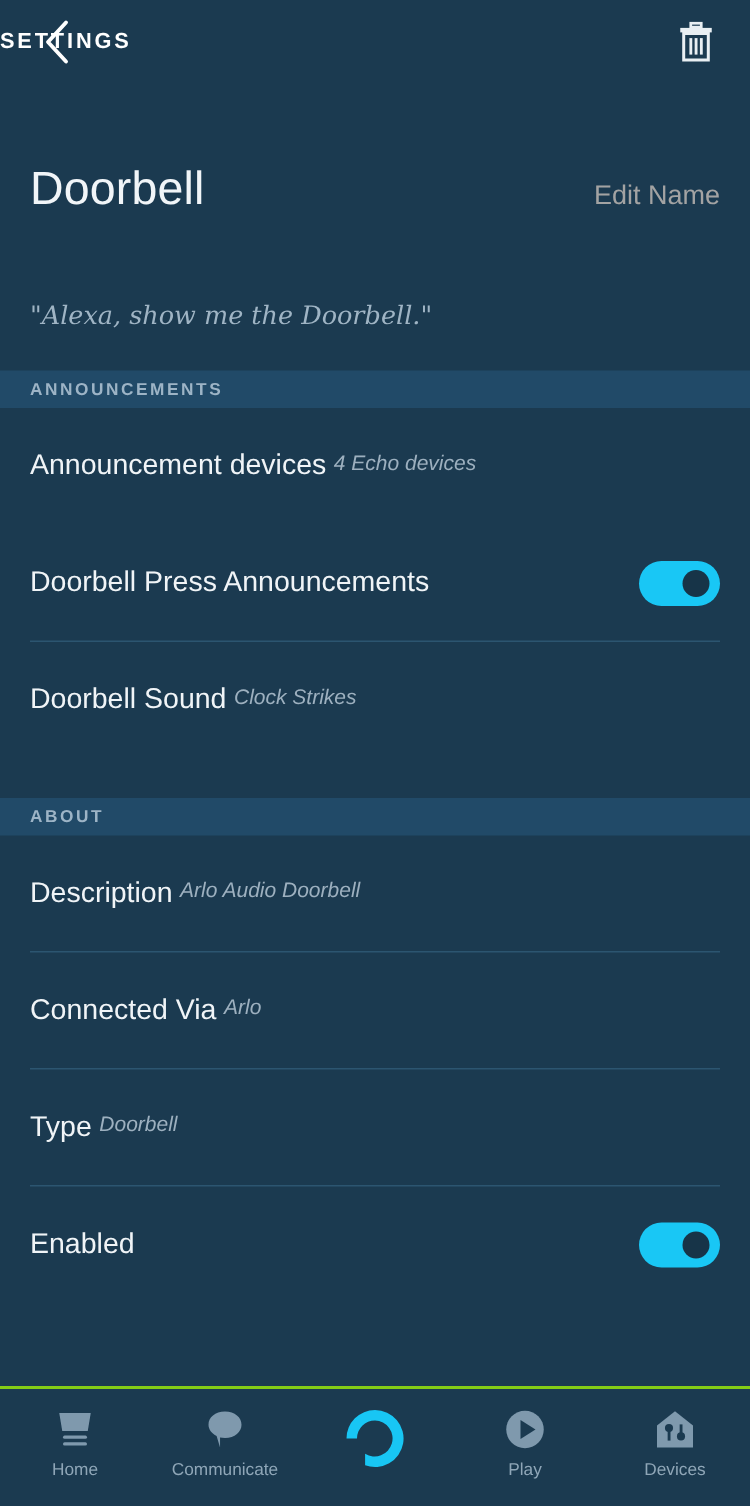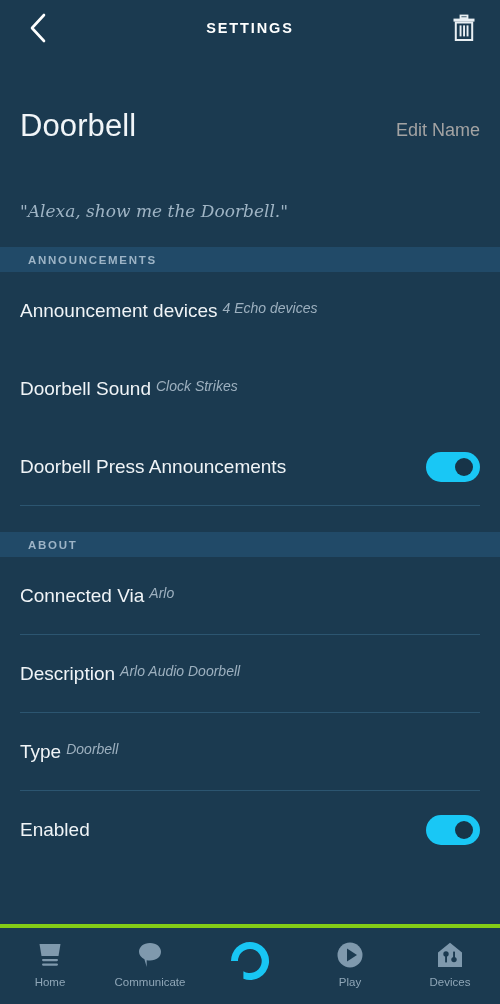--- a/index.html
+++ b/index.html
@@ -25,21 +25,21 @@
     display:flex; align-items:center;
     background:#1b3a50;
   }
   .back-btn {
     position:absolute; left:18px; top:8px;
     width:40px; height:40px;
     display:flex; align-items:center; justify-content:center;
     cursor:pointer;
   }
   .top-title {
-    width:100%; text-align:center;
+    width:100%; text-align:left;
     color:#ffffff;
     font-size:14.5px;
     font-weight:bold;
     letter-spacing:1.9px;
   }
   .trash-btn {
     position:absolute; right:16px; top:8px;
     width:40px; height:40px;
     display:flex; align-items:center; justify-content:center;
     cursor:pointer;
@@ -71,21 +71,21 @@
     font-style:italic;
     font-family:"DejaVu Serif", serif;
   }
 
   
   .section-header {
     margin-top:26px;
     height:25px;
     background:#214a68;
     display:flex; align-items:center;
-    padding:0 28px;
+    padding:0 20px;
     color:#9db4c6;
     font-size:11.5px;
     font-weight:bold;
     letter-spacing:1.7px;
   }
   .section-body { padding:0 20px; }
 
   .row {
     position:relative;
     min-height:78px;
@@ -127,21 +127,21 @@
     background:#173448;
   }
 
   .spacer { flex:1 1 auto; }
 
   
   .tabbar {
     flex:0 0 80px;
     height:80px;
     background:#1b3a50;
-    border-top:4px solid #84cc16;
+    border-top:2px solid #84cc16;
     display:flex; align-items:flex-start;
     position:relative;
   }
   .tab {
     flex:1 1 0;
     height:80px;
     display:flex; flex-direction:column;
     align-items:center; justify-content:flex-start;
     padding-top:12px;
     cursor:pointer;
@@ -191,52 +191,52 @@
   <div class="section-header">ANNOUNCEMENTS</div>
   <div class="section-body">
 
     <div class="row">
       <div class="row-texts">
         <div class="row-title">Announcement devices</div>
         <div class="row-sub">4 Echo devices</div>
       </div>
     </div>
 
+    <div class="row with-divider">
+      <div class="row-texts">
+        <div class="row-title">Doorbell Press Announcements</div>
+      </div>
+      <div class="toggle">
+        <div class="knob"></div>
+      </div>
+    </div>
+
     <div class="row">
       <div class="row-texts">
         <div class="row-title">Doorbell Sound</div>
         <div class="row-sub">Clock Strikes</div>
       </div>
     </div>
 
-    <div class="row with-divider">
-      <div class="row-texts">
-        <div class="row-title">Doorbell Press Announcements</div>
-      </div>
-      <div class="toggle">
-        <div class="knob"></div>
-      </div>
-    </div>
-
   </div>
 
   <div class="section-header">ABOUT</div>
   <div class="section-body">
 
     <div class="row with-divider">
       <div class="row-texts">
+        <div class="row-title">Description</div>
+        <div class="row-sub">Arlo Audio Doorbell</div>
+      </div>
+    </div>
+
+    <div class="row with-divider">
+      <div class="row-texts">
         <div class="row-title">Connected Via</div>
         <div class="row-sub">Arlo</div>
-      </div>
-    </div>
-
-    <div class="row with-divider">
-      <div class="row-texts">
-        <div class="row-title">Description</div>
-        <div class="row-sub">Arlo Audio Doorbell</div>
       </div>
     </div>
 
     <div class="row with-divider">
       <div class="row-texts">
         <div class="row-title">Type</div>
         <div class="row-sub">Doorbell</div>
       </div>
     </div>
 

